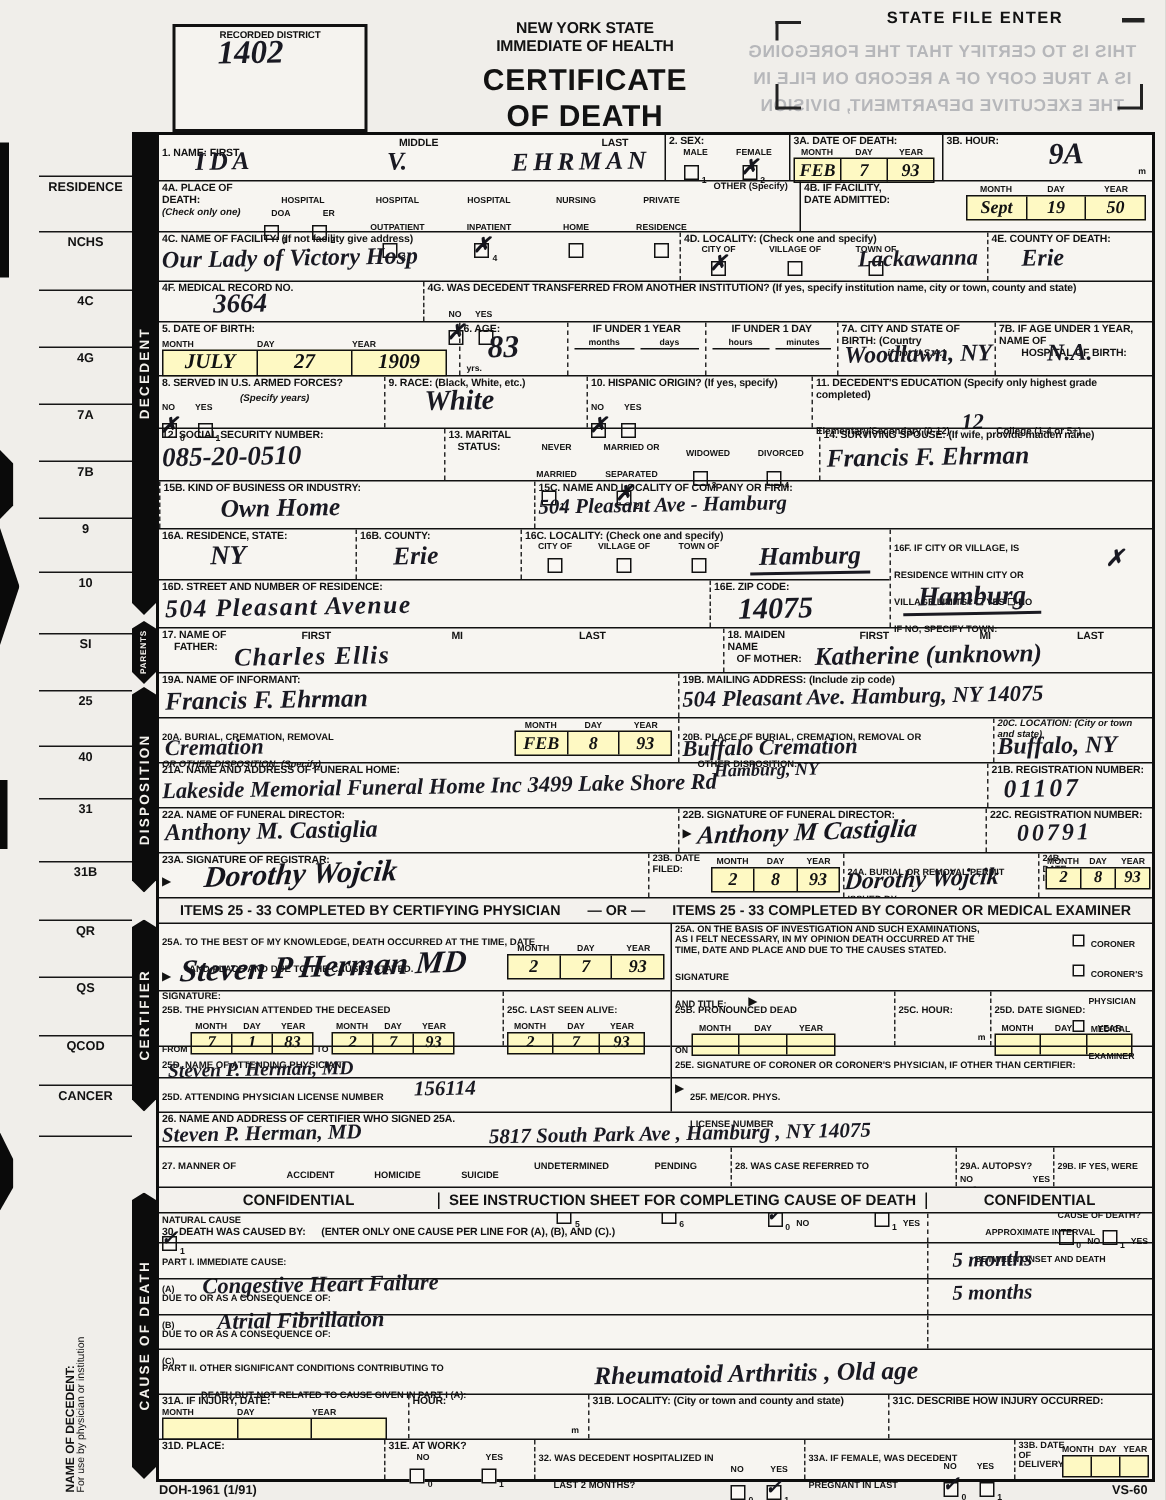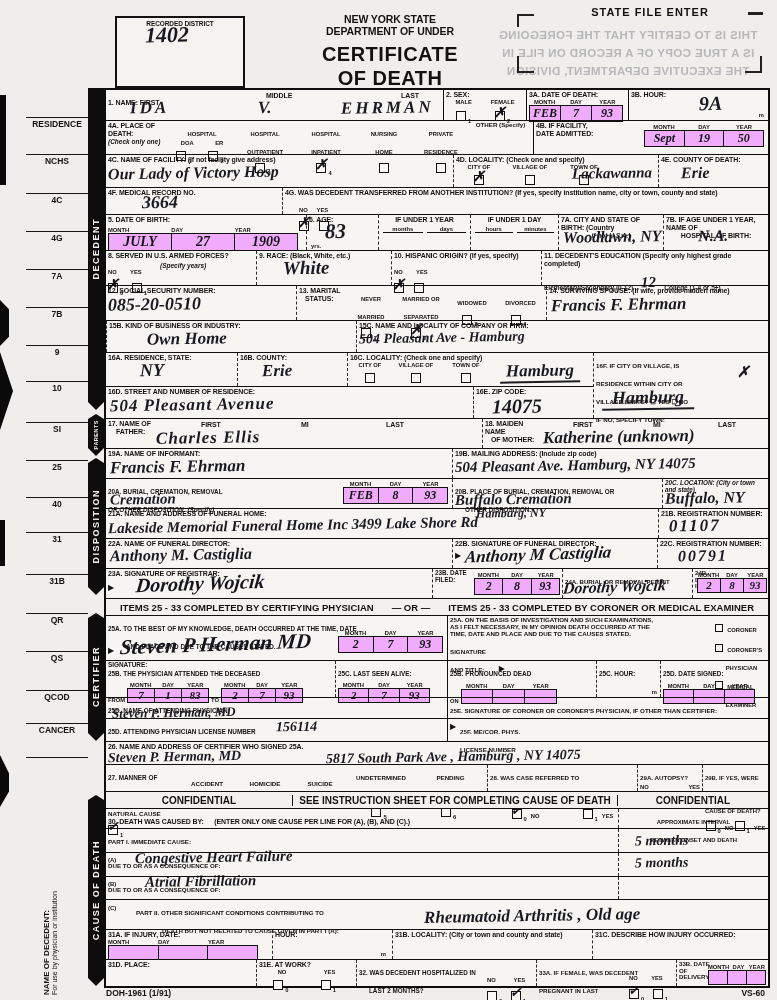--- a/index.html
+++ b/index.html
@@ -15,21 +15,21 @@
   .cell.sol{border-left:1.7px solid #111;}
   .hw{font-family:"Liberation Serif",serif;font-style:italic;font-weight:700;font-size:15px;color:#191922;white-space:nowrap;display:inline-block;transform:rotate(-1deg);}
   .hwa{position:absolute;z-index:3;}
   .sig{font-family:"Liberation Serif",serif;font-style:italic;font-weight:700;color:#15151d;white-space:nowrap;display:inline-block;transform:rotate(-2deg) skewX(-8deg);}
   .cb{display:inline-block;width:10px;height:10px;border:1.4px solid #111;position:relative;vertical-align:middle;background:#faf8f4;box-sizing:border-box;}
   .cb .mk{position:absolute;left:-2px;top:-8px;font-family:"Liberation Serif",serif;font-size:14px;font-weight:bold;font-style:italic;color:#15151d;}
   .num{font-size:5.8px;font-weight:bold;margin:0 4px 0 2px;vertical-align:bottom;}
   .mdy{display:inline-block;vertical-align:bottom;}
   .mdy-h{display:flex;font-size:5.8px;font-weight:bold;text-align:center;}
   .mdy-h span{flex:1;}
-  .mdy-b{display:flex;border:1.5px solid #111;background:#f0abfc;}
+  .mdy-b{display:flex;border:1.5px solid #111;background:#fef9c3;}
   .mdy-b span{flex:1;border-left:1.5px solid #111;text-align:center;font-family:"Liberation Serif",serif;font-style:italic;font-weight:700;font-size:12px;min-height:13px;white-space:nowrap;}
   .mdy-b span:first-child{border-left:none;}
   .bar{position:absolute;left:88px;width:16px;background:#0c0c0c;color:#f3f1ec;display:flex;align-items:center;justify-content:center;z-index:5;}
   .bar span{writing-mode:vertical-rl;transform:rotate(180deg);font-size:9px;font-weight:bold;letter-spacing:1.5px;white-space:nowrap;}
   .bar.arrow-b{clip-path:polygon(0 0,100% 0,100% calc(100% - 8px),50% 100%,0 calc(100% - 8px));}
   .bar.arrow-tb{clip-path:polygon(0 5px,50% 0,100% 5px,100% calc(100% - 8px),50% 100%,0 calc(100% - 8px));}
   .mlab{position:absolute;left:26px;width:62px;border-top:1.9px solid #161616;text-align:center;font-size:8.5px;font-weight:bold;padding-top:1px;z-index:4;}
   .band{align-items:center;background:#f3f1ed;font-weight:bold;}
   .arr{font-size:8px;vertical-align:middle;margin-right:2px;}
   .mirror{position:absolute;transform:scaleX(-1);color:rgba(96,99,114,0.40);font-weight:bold;font-size:11.5px;line-height:1.55;text-align:center;width:272px;letter-spacing:.4px;z-index:1;}
@@ -48,21 +48,21 @@
   <div class="spine" style="left:0;top:755px;width:9px;height:52px;clip-path:polygon(0 0,100% 35%,100% 70%,0 100%);"></div>
 
   <div style="position:absolute;left:115px;top:16px;width:130px;height:72px;border:2px solid #111;z-index:2;background:#f5f3ef;box-sizing:border-box;">
     <div style="height:36px;position:relative;">
       <span class="lb" style="text-align:center;font-size:6.5px;padding-top:2px;">RECORDED DISTRICT</span>
       <span class="hw hwa" style="left:28px;top:4px;font-size:22px;">1402</span>
     </div>
   </div>
   <div style="position:absolute;left:278px;top:14px;width:224px;text-align:center;z-index:2;">
     <span class="lb" style="font-size:10.5px;">NEW YORK STATE</span>
-    <span class="lb" style="font-size:10.5px;">DEPARTMENT OF UNDER</span>
+    <span class="lb" style="font-size:10.5px;">IMMEDIATE OF HEALTH</span>
     <span class="lb" style="font-size:20px;margin-top:5px;letter-spacing:.5px;">CERTIFICATE</span>
     <span class="lb" style="font-size:20px;margin-top:2px;letter-spacing:.5px;">OF DEATH</span>
   </div>
   <div style="position:absolute;left:545px;top:6px;width:210px;text-align:center;font-size:11px;font-weight:bold;letter-spacing:1px;z-index:2;">STATE FILE ENTER</div>
 
   <div class="cornermark" style="left:517px;top:14px;width:15px;height:11px;border-left:2.5px solid #222;border-top:2.5px solid #222;"></div>
   <div class="cornermark" style="left:517px;top:56px;width:15px;height:15px;border-left:2.5px solid #222;border-bottom:2.5px solid #222;"></div>
   <div class="cornermark" style="left:748px;top:12px;width:15px;height:3px;background:#222;"></div>
   <div class="cornermark" style="left:745px;top:56px;width:15px;height:15px;border-right:2.5px solid #222;border-bottom:2.5px solid #222;"></div>
 
@@ -778,21 +778,21 @@
       <div class="cell fc" style="flex:1;">
         <span class="tiny" style="font-size:6.2px;">DUE TO OR AS A CONSEQUENCE OF:</span><br>
         <span class="tiny" style="font-size:6px;">(C)</span>
         <span class="hw" style="font-size:15px;margin-left:24px;"></span>
       </div>
       <div class="cell" style="width:150px;">
         <span class="hw hwa" style="left:16px;top:2px;font-size:14px;"></span>
       </div>
     </div>
 
-    <div class="r" style="height:30px;padding-left:28px;">
+    <div class="r" style="height:30px;">
       <div class="cell fc" style="flex:1;">
         <span class="tiny" style="font-size:6.2px;">PART II. OTHER SIGNIFICANT CONDITIONS CONTRIBUTING TO</span><br>
         <span class="tiny" style="font-size:6.2px;margin-left:26px;">DEATH BUT NOT RELATED TO CAUSE GIVEN IN PART I (A):</span>
         <span class="hw hwa" style="left:290px;top:6px;font-size:17px;">Rheumatoid Arthritis , Old age</span>
       </div>
     </div>
 
     <div class="r" style="height:30px;">
       <div class="cell fc" style="width:166px;">
         <span class="lb">31A. IF INJURY, DATE:</span>

